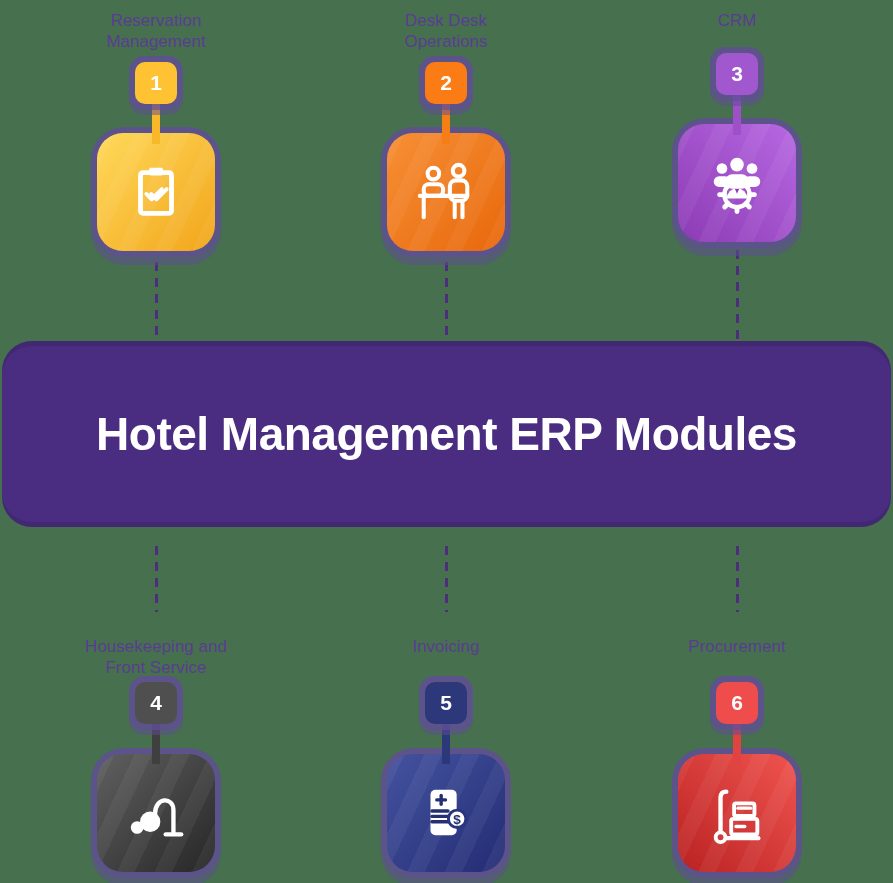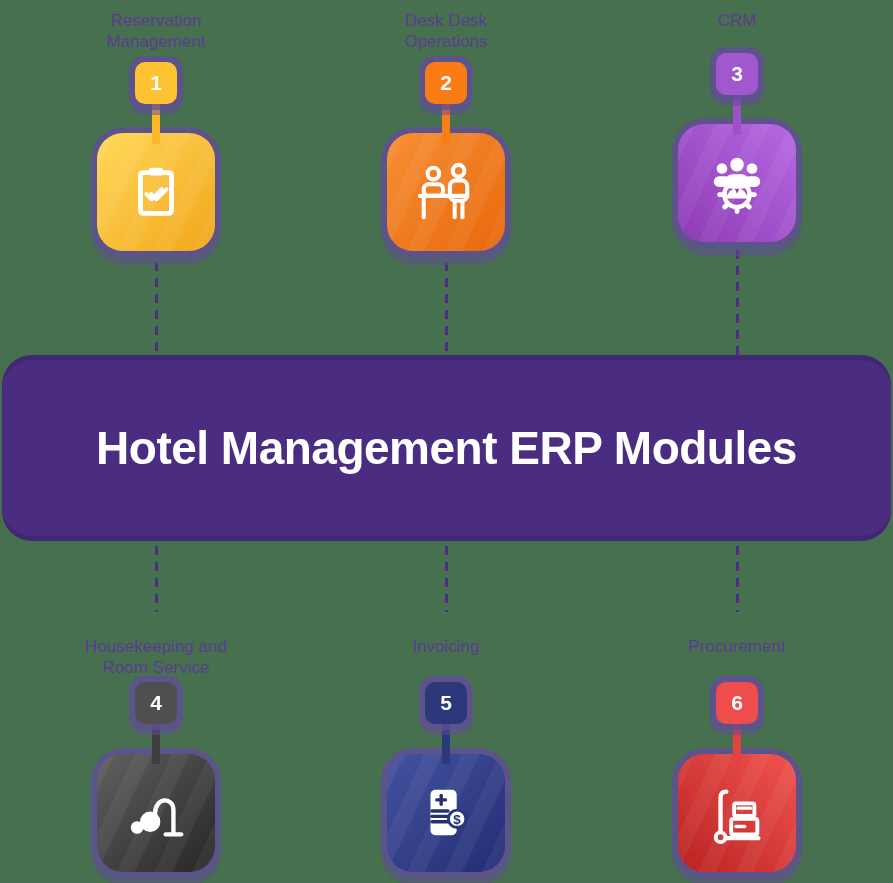--- a/index.html
+++ b/index.html
@@ -3,21 +3,21 @@
 <meta charset="utf-8">
 <style>
   html,body{margin:0;padding:0;background:#47704F;font-family:"Liberation Sans",sans-serif;}
   .canvas{position:relative;width:893px;height:883px;overflow:hidden;background:#47704F;}
 
   
   .dash{position:absolute;width:3px;z-index:1;
         background:repeating-linear-gradient(to bottom,#4B2E7E 0 9px,transparent 9px 16px);}
 
   
-  .banner{position:absolute;left:2px;right:2px;top:355px;height:186px;background:#4A2D80;
+  .banner{position:absolute;left:2px;right:2px;top:341px;height:186px;background:#4A2D80;
           border-radius:30px;z-index:5;display:flex;align-items:center;justify-content:center;
           box-shadow:inset 0 5px 0 rgba(0,0,0,0.10), inset 0 -5px 0 rgba(0,0,0,0.10);}
   .banner-title{color:#FFFFFF;font-size:46px;font-weight:bold;letter-spacing:-0.5px;text-align:center;}
 
   
   .module{position:absolute;width:220px;height:270px;z-index:2;}
   .module.top{top:8px;}
   .module.bottom{top:620px;}
 
   .label{position:absolute;top:2px;left:0;width:220px;text-align:center;color:#5B3A96;
@@ -154,21 +154,21 @@
             <rect x="20" y="23" width="24" height="15" rx="7"></rect>
           </g>
         </svg>
       </div>
     </div>
   </div>
 
   <div class="module bottom" style="left: 46px; --badge: #4F4F4F; --stem: #3F3F3F; --g1: #606060; --g2: #262626;">
     <div class="label">
       <span class="ln">Housekeeping and</span>
-      <span class="ln">Room Service</span>
+      <span class="ln">Front Service</span>
     </div>
     <div class="stem"></div>
     <div class="badge-ring">
       <div class="badge">
           <span>4</span>
         </div>
     </div>
     <div class="box-ring">
       <div class="box">
         <svg viewBox="0 0 64 64">

